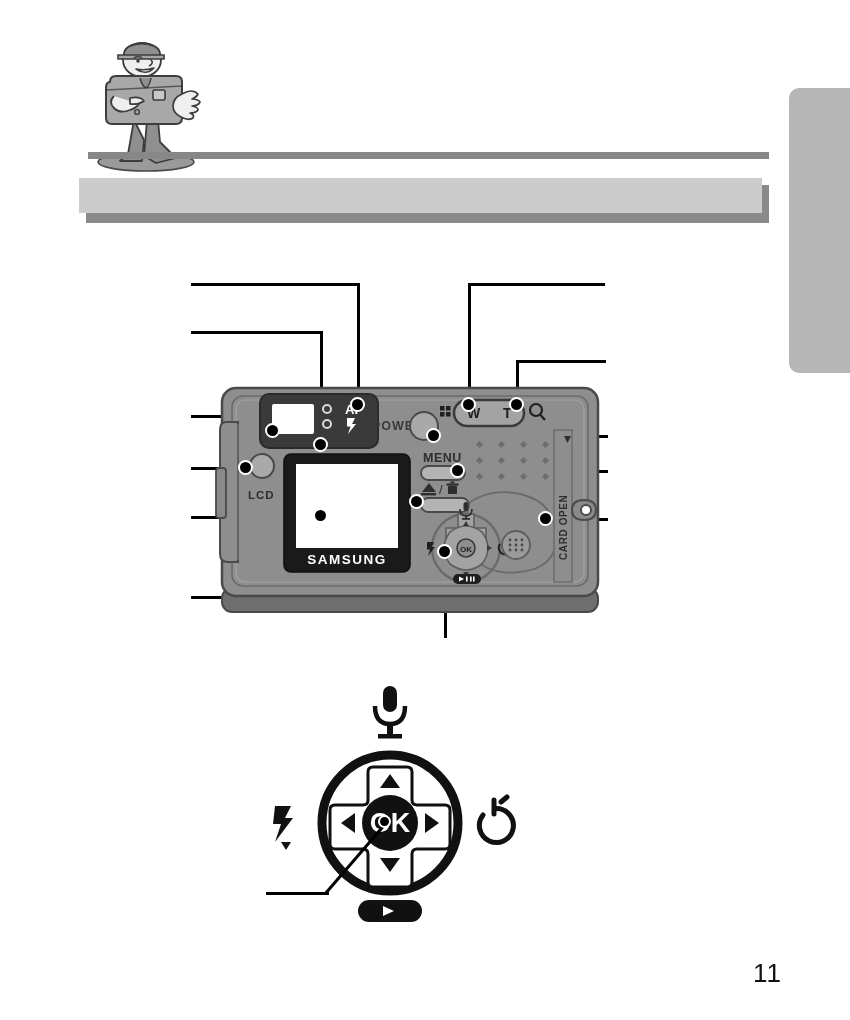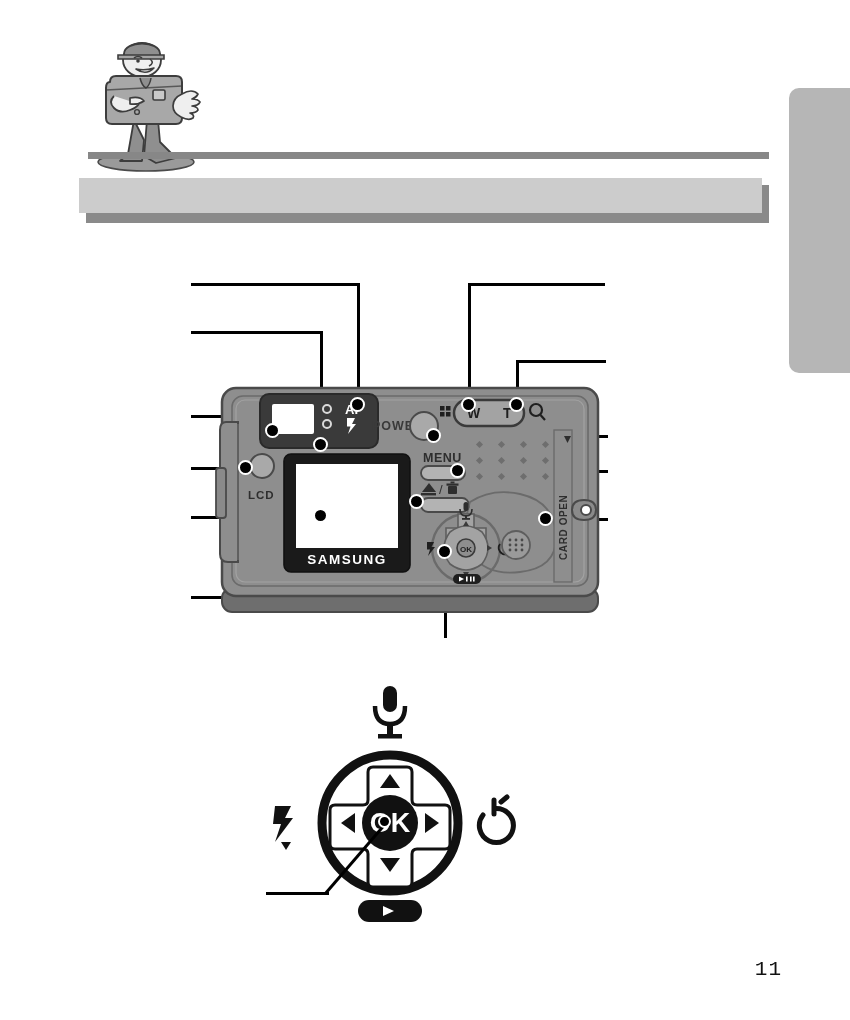--- a/index.html
+++ b/index.html
@@ -46,22 +46,22 @@
     background:#000; border:2px solid #fff;
   }
   .dot.small { width:13px; height:13px; }
 
   
   .camera { position:absolute; left:214px; top:382px; width:392px; height:238px; }
 
   
   .pageno {
     position:absolute; right:68px; top:958px;
-    font-size:21px; color:#111; letter-spacing:1px;
-    font-family:Liberation Mono, monospace;
+    font-size:26px; color:#111; letter-spacing:1px;
+    font-family:Liberation Sans, sans-serif;
   }
 
   
   .pad-diagram { position:absolute; left:255px; top:680px; width:300px; height:250px; }
 
   svg { display:block; overflow:visible; }
 </style>
 </head>
 <body>
 

